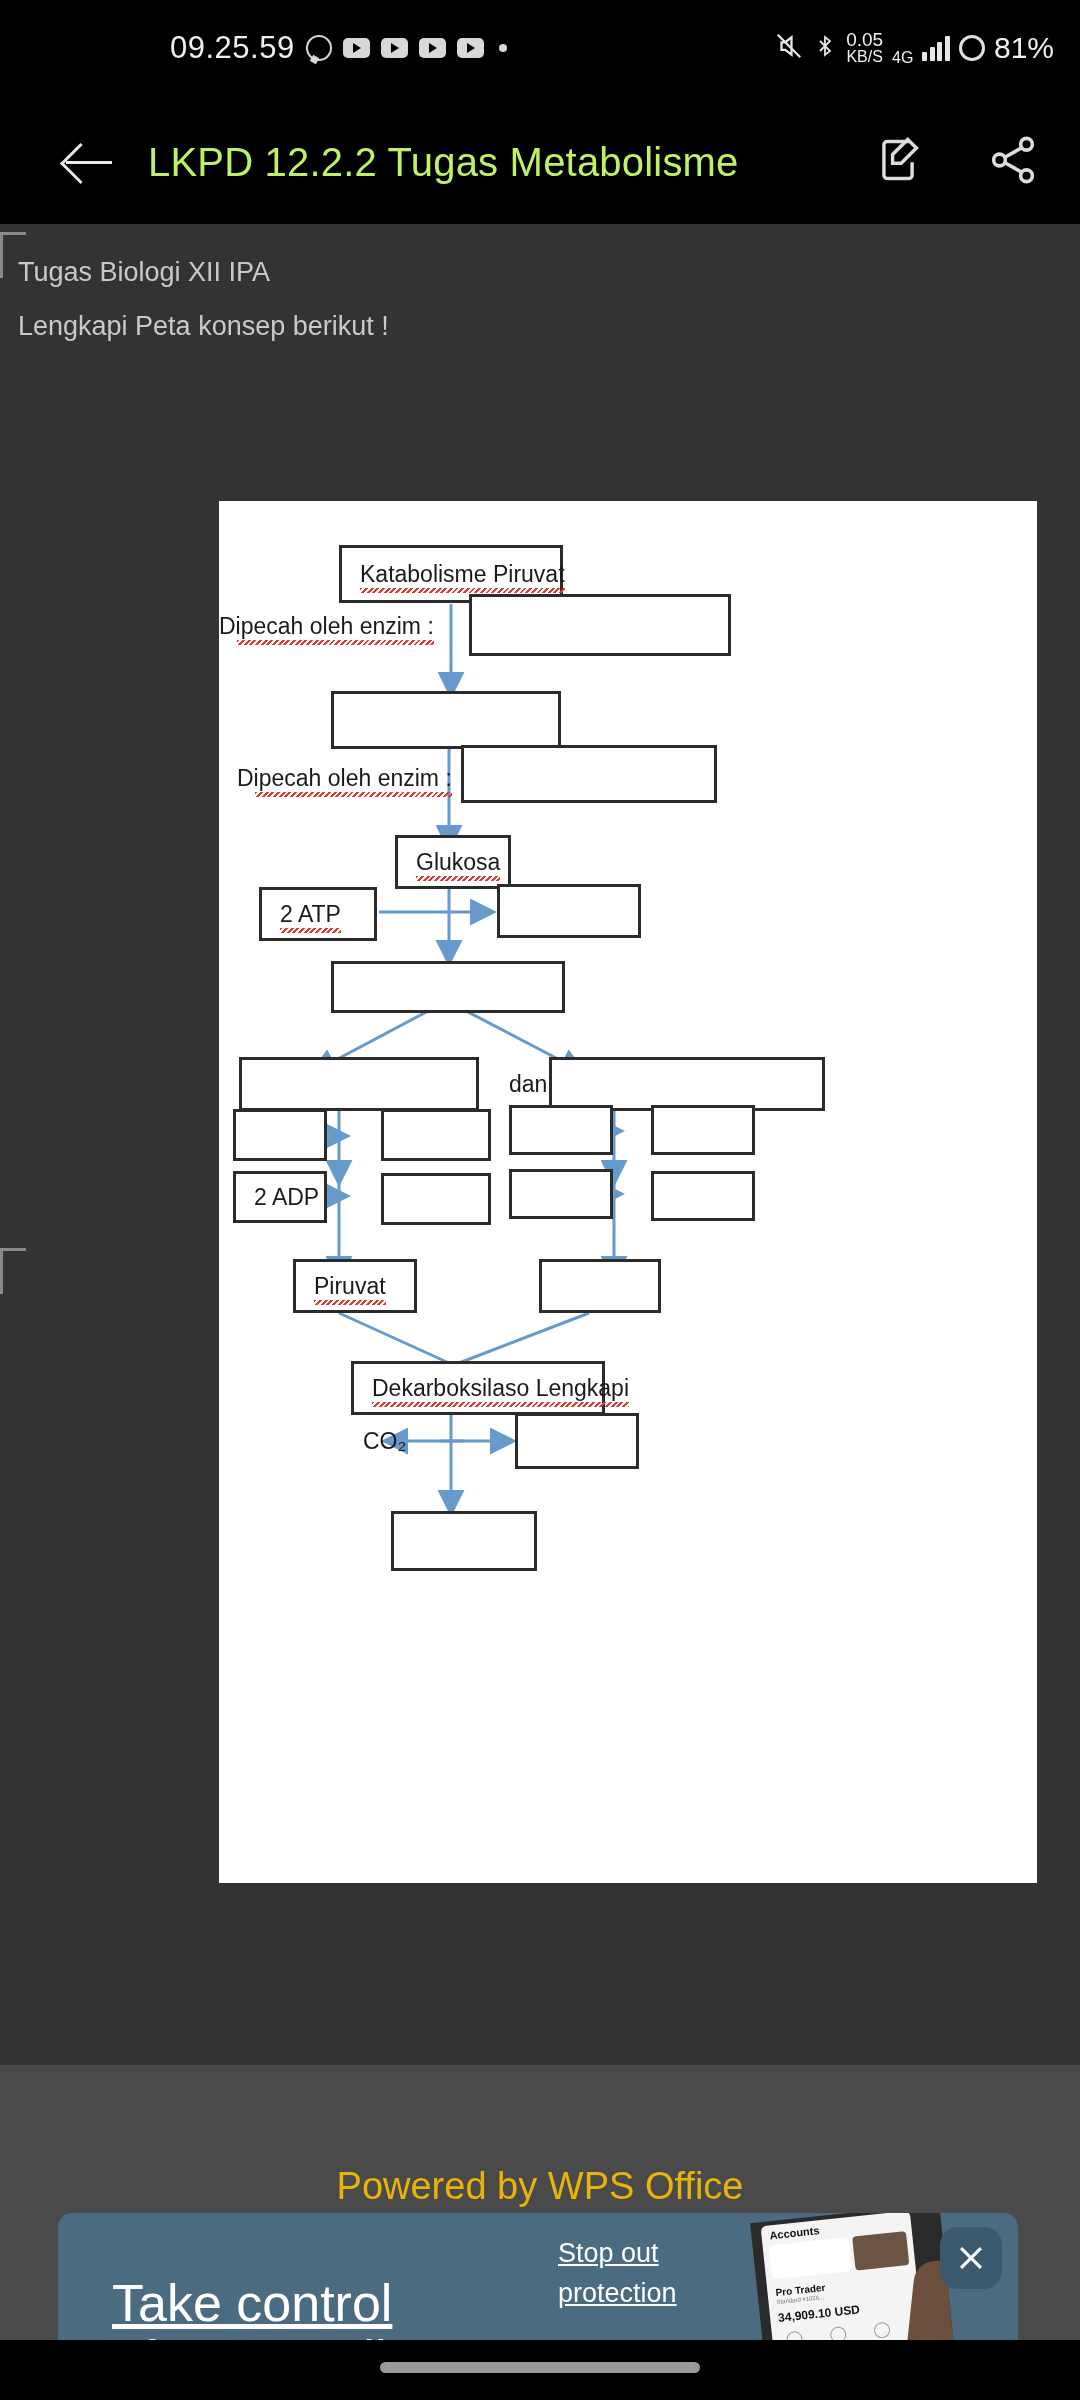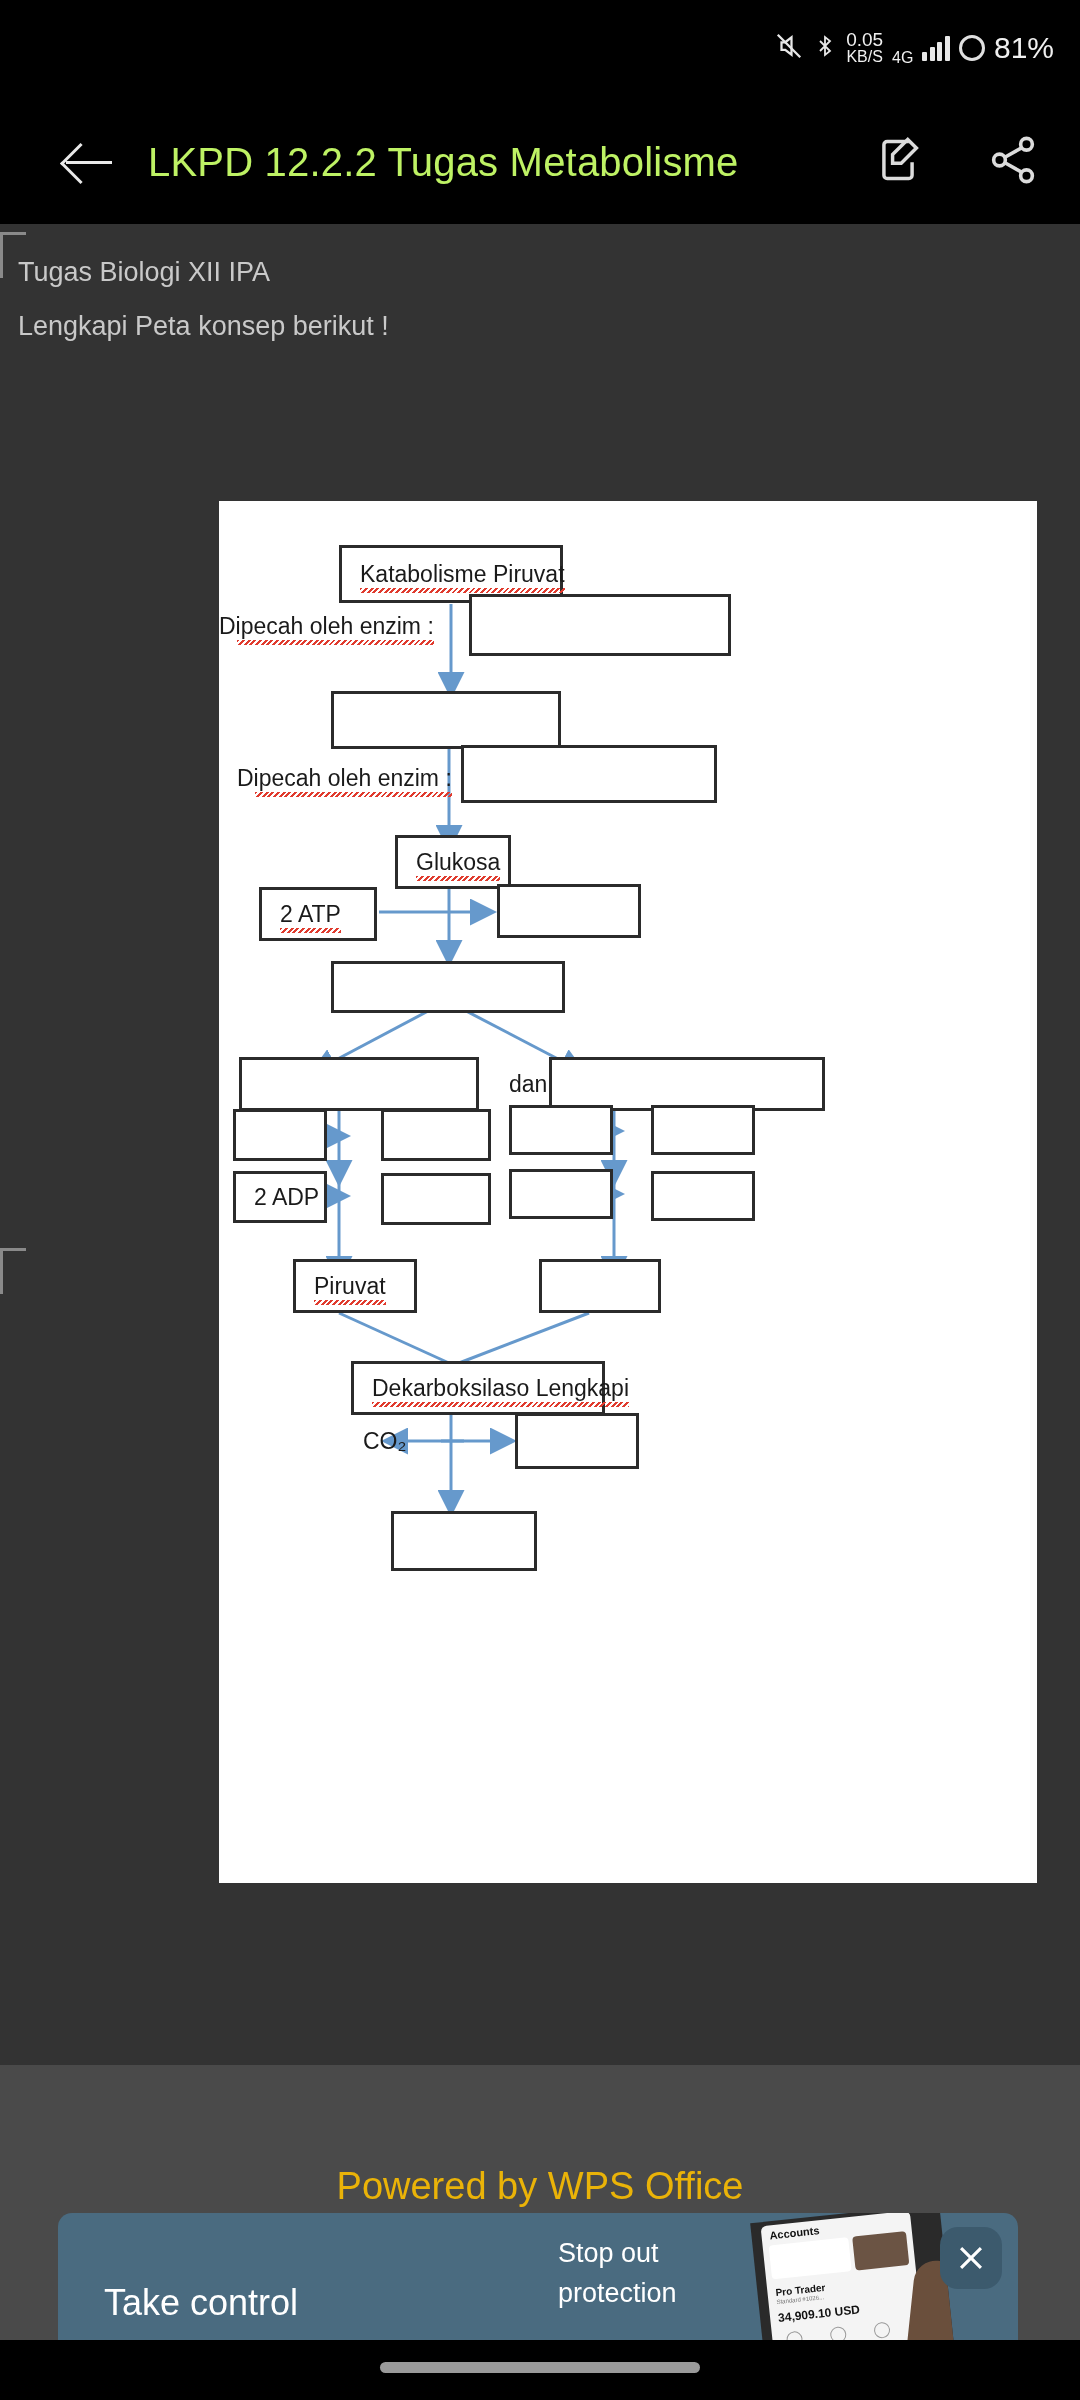--- a/index.html
+++ b/index.html
@@ -96,23 +96,23 @@
   #wps-watermark {
     position: absolute; top: 100px; width: 1080px; text-align: center;
     color: #eab308; font-size: 38px;
   }
   
   #ad {
     position: absolute; left: 58px; top: 2213px; width: 960px; height: 160px;
     background: #4a6b80; border-radius: 14px; overflow: hidden;
   }
   #ad-headline {
-    position: absolute; left: 46px; top: 62px; color: #fff; font-size: 36px; line-height: 56px; white-space: nowrap;
-  }
-  #ad-sub { position: absolute; left: 500px; top: 20px; color: #fff; font-size: 27px; line-height: 40px; }
+    position: absolute; left: 54px; top: 62px; color: #fff; font-size: 52px; line-height: 56px; white-space: nowrap; text-decoration: underline;
+  }
+  #ad-sub { position: absolute; left: 500px; top: 20px; color: #fff; font-size: 27px; line-height: 40px; text-decoration: underline; }
   #ad-sub2 { position: absolute; left: 500px; top: 133px; color: #fff; font-size: 27px; }
   #ad-phone {
     position: absolute; left: 700px; top: 0; width: 190px; height: 160px;
     background: #2a2a2a; overflow: hidden; transform: rotate(-6deg);
   }
   .ph-screen { position: absolute; left: 10px; top: 4px; width: 150px; height: 156px; background: #f4f4f4; border-radius: 6px; }
   .ph-t1 { position: absolute; left: 8px; top: 4px; font-size: 11px; font-weight: bold; color: #111; }
   .ph-card { position: absolute; left: 6px; top: 20px; width: 80px; height: 34px; background: #fff; border-radius: 4px; }
   .ph-card2 { position: absolute; left: 90px; top: 20px; width: 54px; height: 34px; background: #6b5444; border-radius: 4px; }
   .ph-t2 { position: absolute; left: 8px; top: 62px; font-size: 10px; font-weight: bold; color: #111; }
@@ -133,20 +133,29 @@
     position: absolute; left: 50%; top: 22px; transform: translateX(-50%);
     width: 320px; height: 11px; background: #9a9a9a; border-radius: 6px;
   }
 </style>
 </head>
 <body>
 
 <div id="screen">
 
   <div id="statusbar">
+    <div class="sb-left">
+      <div class="sb-time">09.25.59</div>
+      <span class="ic wa"></span>
+      <span class="ic yt"></span>
+      <span class="ic yt"></span>
+      <span class="ic yt"></span>
+      <span class="ic yt"></span>
+      <span class="ic dot"></span>
+    </div>
     <div class="sb-right">
       <span>
         <svg width="30" height="30" viewBox="0 0 24 24" fill="none" stroke="#e8e8e8" stroke-width="1.8">
           <path d="M6 9v6h3l5 4V5L9 9H6z"></path>
             <path d="M3 3l18 18"></path>
         </svg>
       </span>
       <span>
         <svg width="24" height="30" viewBox="0 0 24 24" fill="none" stroke="#e8e8e8" stroke-width="1.8">
           <path d="M7 7l10 10-5 4V3l5 4L7 17"></path>

